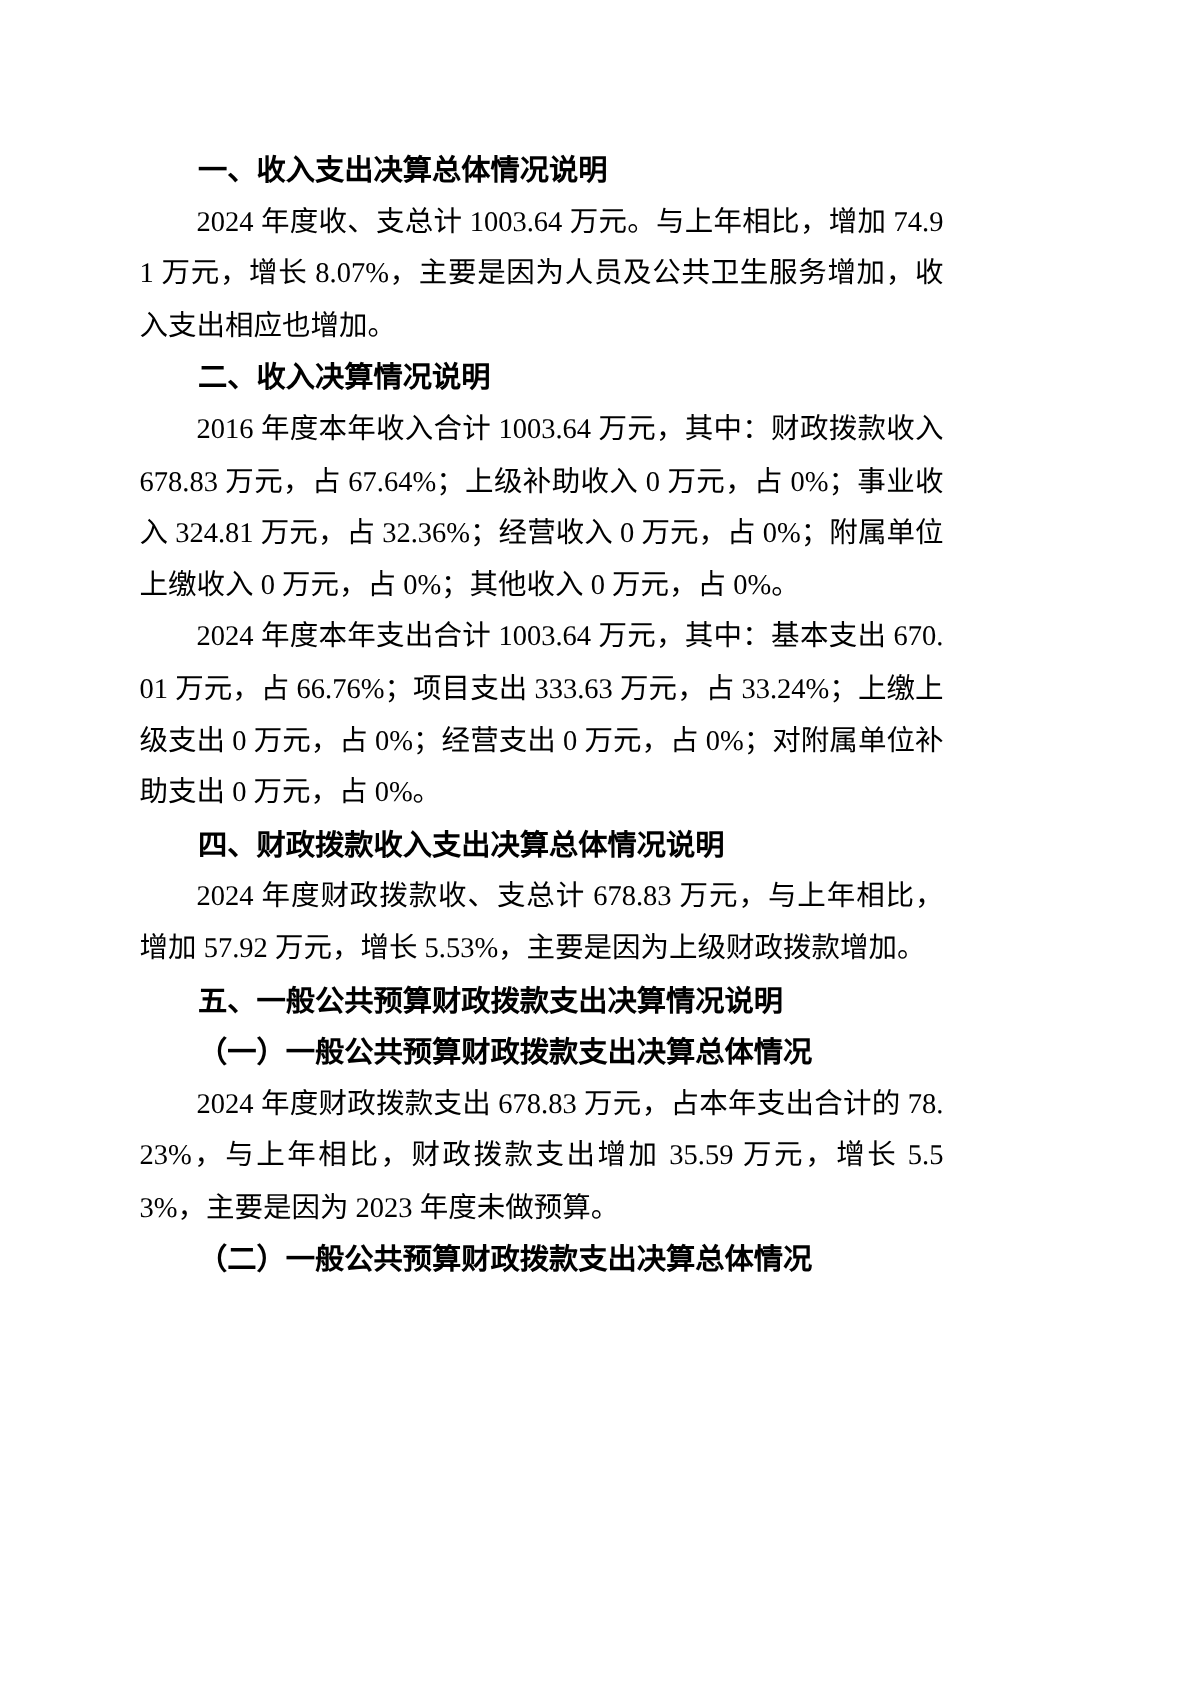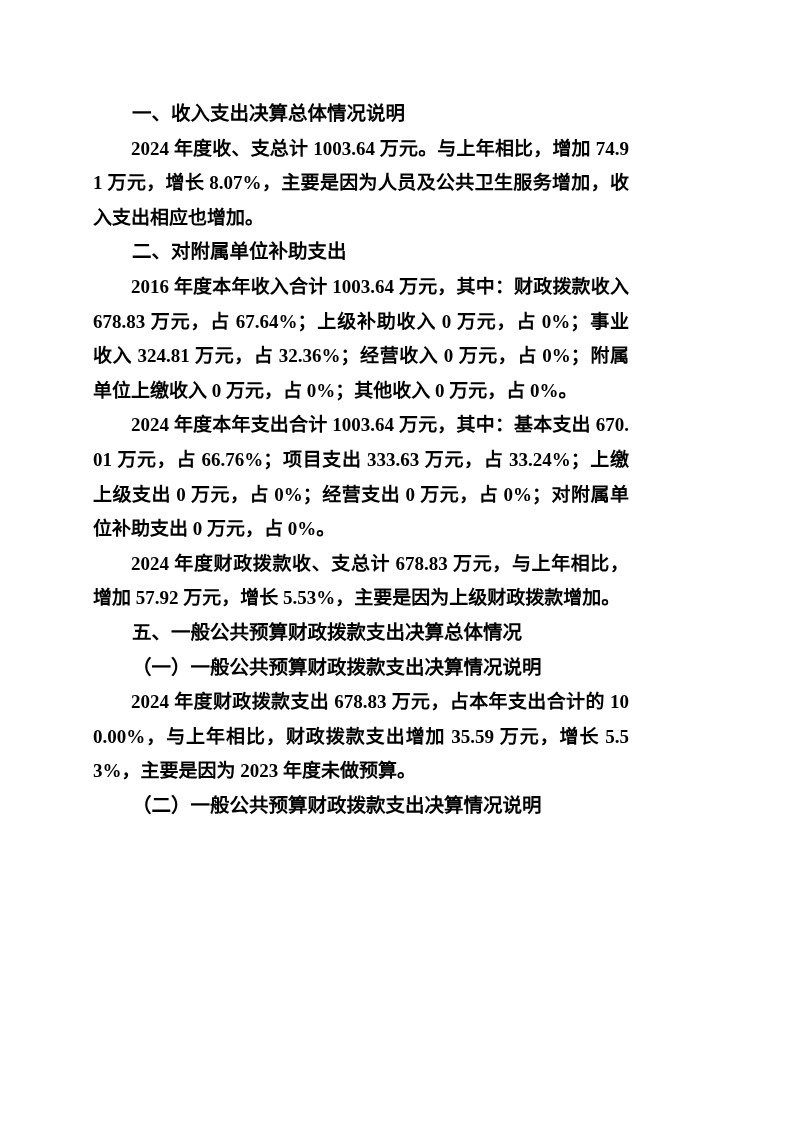--- a/index.html
+++ b/index.html
@@ -26,36 +26,37 @@
     margin: 0;
     padding: 0;
     text-indent: 2em;
     text-align: justify;
     line-height: 34.6px;
     word-break: break-all;
   }
   .para {
     font-family: "Liberation Serif", "DejaVu Serif", serif;
     font-size: 19px;
-    font-weight: 700;
+    font-weight: 400;
   }
   .heading {
     font-family: "DejaVu Sans", "Liberation Sans", sans-serif;
     font-size: 19.5px;
     font-weight: 700;
     text-align: left;
   }
 </style>
 </head>
 <body>
 
 <div class="page">
   <div class="block heading">一、收入支出决算总体情况说明</div>
   <div class="block para">2024 年度收、支总计 1003.64 万元。与上年相比，增加 74.91 万元，增长 8.07%，主要是因为人员及公共卫生服务增加，收入支出相应也增加。</div>
-  <div class="block heading">二、对附属单位补助支出</div>
+  <div class="block heading">二、收入决算情况说明</div>
   <div class="block para">2016 年度本年收入合计 1003.64 万元，其中：财政拨款收入 678.83 万元，占 67.64%；上级补助收入 0 万元，占 0%；事业收入 324.81 万元，占 32.36%；经营收入 0 万元，占 0%；附属单位上缴收入 0 万元，占 0%；其他收入 0 万元，占 0%。</div>
   <div class="block para">2024 年度本年支出合计 1003.64 万元，其中：基本支出 670.01 万元，占 66.76%；项目支出 333.63 万元，占 33.24%；上缴上级支出 0 万元，占 0%；经营支出 0 万元，占 0%；对附属单位补助支出 0 万元，占 0%。</div>
+  <div class="block heading">四、财政拨款收入支出决算总体情况说明</div>
   <div class="block para">2024 年度财政拨款收、支总计 678.83 万元，与上年相比，增加 57.92 万元，增长 5.53%，主要是因为上级财政拨款增加。</div>
-  <div class="block heading">五、一般公共预算财政拨款支出决算总体情况</div>
-  <div class="block heading">（一）一般公共预算财政拨款支出决算情况说明</div>
-  <div class="block para">2024 年度财政拨款支出 678.83 万元，占本年支出合计的 100.00%，与上年相比，财政拨款支出增加 35.59 万元，增长 5.53%，主要是因为 2023 年度未做预算。</div>
-  <div class="block heading">（二）一般公共预算财政拨款支出决算情况说明</div>
+  <div class="block heading">五、一般公共预算财政拨款支出决算情况说明</div>
+  <div class="block heading">（一）一般公共预算财政拨款支出决算总体情况</div>
+  <div class="block para">2024 年度财政拨款支出 678.83 万元，占本年支出合计的 78.23%，与上年相比，财政拨款支出增加 35.59 万元，增长 5.53%，主要是因为 2023 年度未做预算。</div>
+  <div class="block heading">（二）一般公共预算财政拨款支出决算总体情况</div>
 </div>
 
 </body></html>

